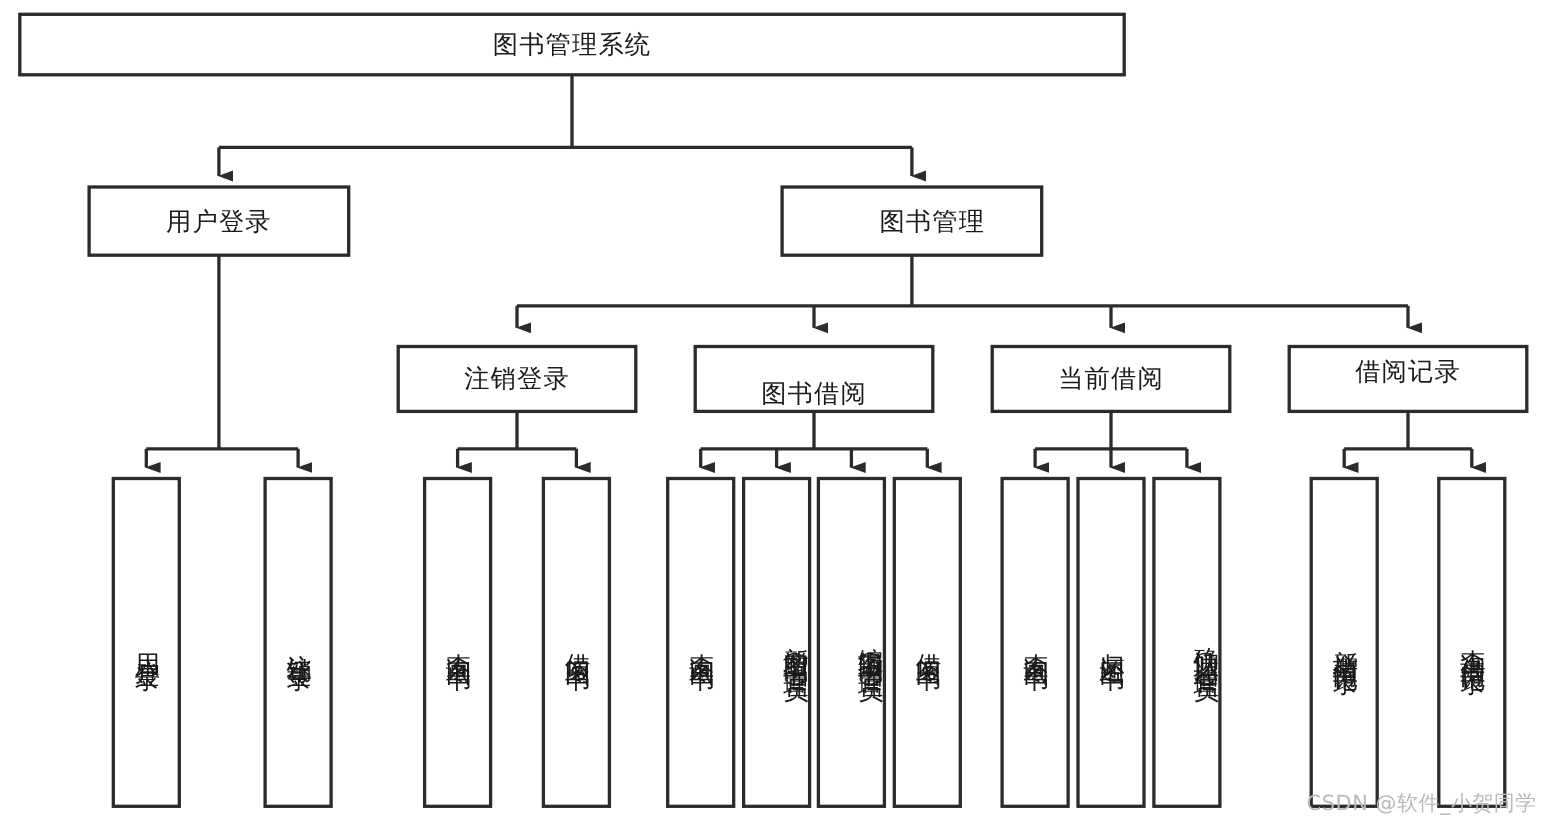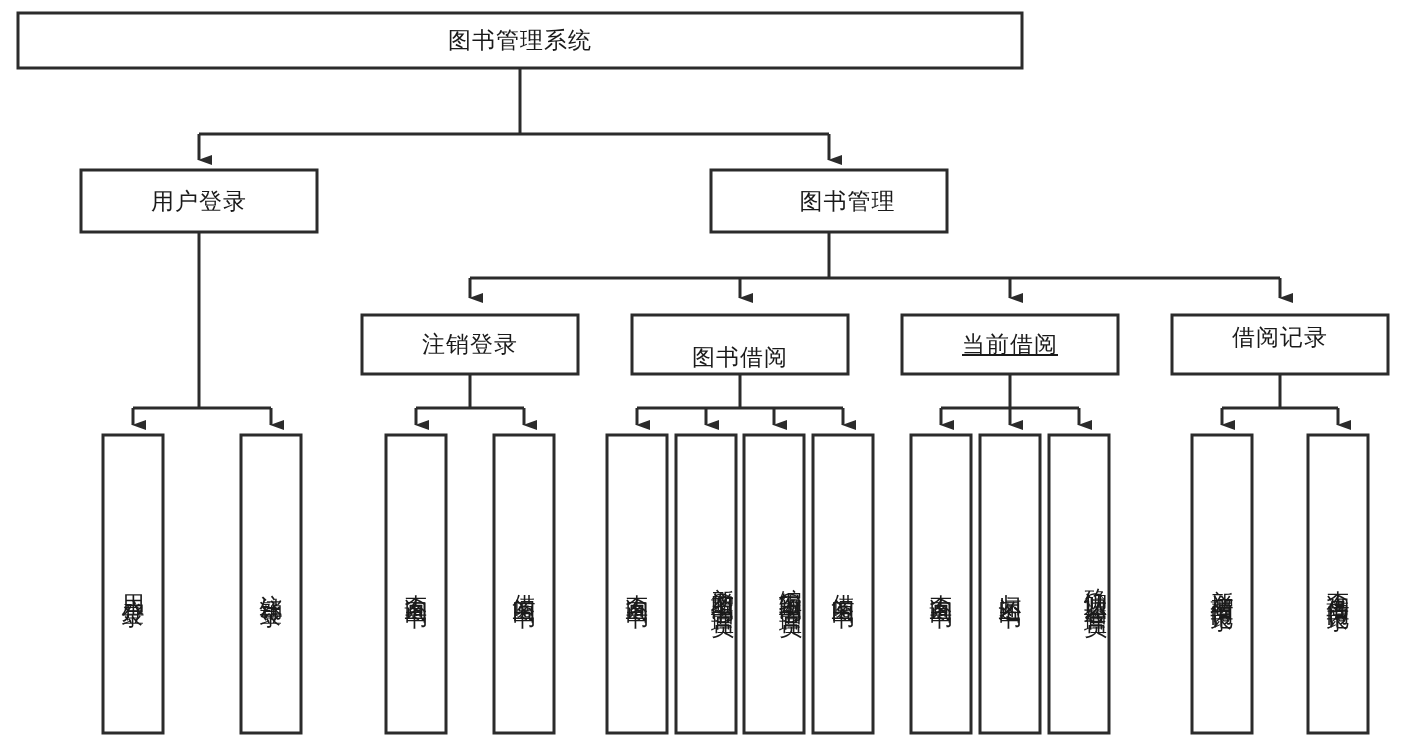--- a/index.html
+++ b/index.html
@@ -149,31 +149,32 @@
     <rect class="box-rect" x="1308" y="435" width="60" height="298"></rect>
   </svg>
 
   <div class="node-label-h" style="left:18px; top:13px; width:1004px; height:55px;">图书管理系统</div>
 
   <div class="node-label-h" style="left:81px; top:170px; width:236px; height:62px;">用户登录</div>
   <div class="node-label-h" style="left:711px; top:170px; width:273px; height:62px;">图书管理</div>
 
   <div class="node-label-h" style="left:362px; top:315px; width:216px; height:59px;">注销登录</div>
   <div class="node-label-h" style="left:632px; top:328px; width:216px; height:59px;">图书借阅</div>
-  <div class="node-label-h" style="left:902px; top:315px; width:216px; height:59px;text-decoration:underline;">当前借阅</div>
+  <div class="node-label-h" style="left:902px; top:315px; width:216px; height:59px;">当前借阅</div>
   <div class="node-label-h" style="left:1172px; top:315px; width:216px; height:44px;">借阅记录</div>
 
   <div class="node-label-v" style="left:103px; top:435px; width:60px; height:298px;">用户登录</div>
   <div class="node-label-v" style="left:241px; top:435px; width:60px; height:298px;">注销登录</div>
   <div class="node-label-v" style="left:386px; top:435px; width:60px; height:298px;">查询图书</div>
   <div class="node-label-v" style="left:494px; top:435px; width:60px; height:298px;">借阅图书</div>
   <div class="node-label-v" style="left:607px; top:435px; width:60px; height:298px;">查询图书</div>
   <div class="node-label-v" style="left:676px; top:435px; width:60px; height:298px; align-items:flex-start; padding-top:8px; box-sizing:border-box;">新增图书（管理员）</div>
   <div class="node-label-v" style="left:744px; top:435px; width:60px; height:298px; align-items:flex-start; padding-top:8px; box-sizing:border-box;">编辑图书（管理员）</div>
   <div class="node-label-v" style="left:813px; top:435px; width:60px; height:298px;">借阅图书</div>
   <div class="node-label-v" style="left:911px; top:435px; width:60px; height:298px;">查询图书</div>
   <div class="node-label-v" style="left:980px; top:435px; width:60px; height:298px;">归还图书</div>
   <div class="node-label-v" style="left:1049px; top:435px; width:60px; height:298px; align-items:flex-start; padding-top:8px; box-sizing:border-box;">确认归还（管理员）</div>
   <div class="node-label-v" style="left:1192px; top:435px; width:60px; height:298px;">新增借阅记录</div>
   <div class="node-label-v" style="left:1308px; top:435px; width:60px; height:298px;">查询借阅记录</div>
 
+  <div class="watermark">CSDN @软件_小贺同学</div>
 
 </div>
 
 </body></html>

